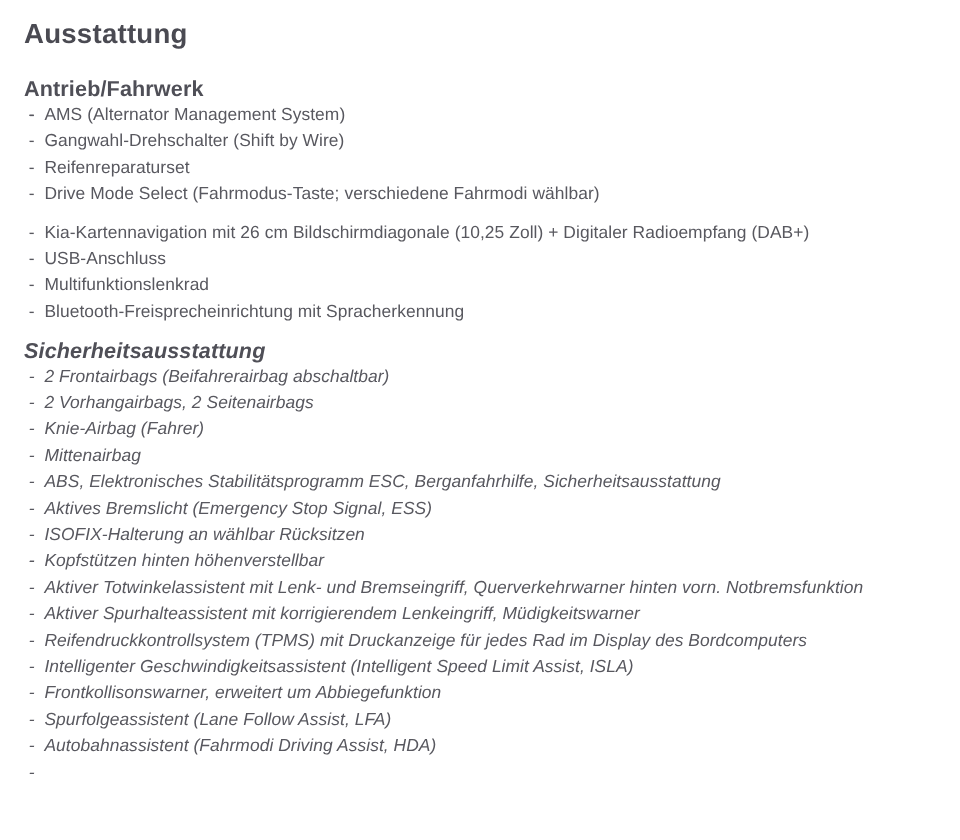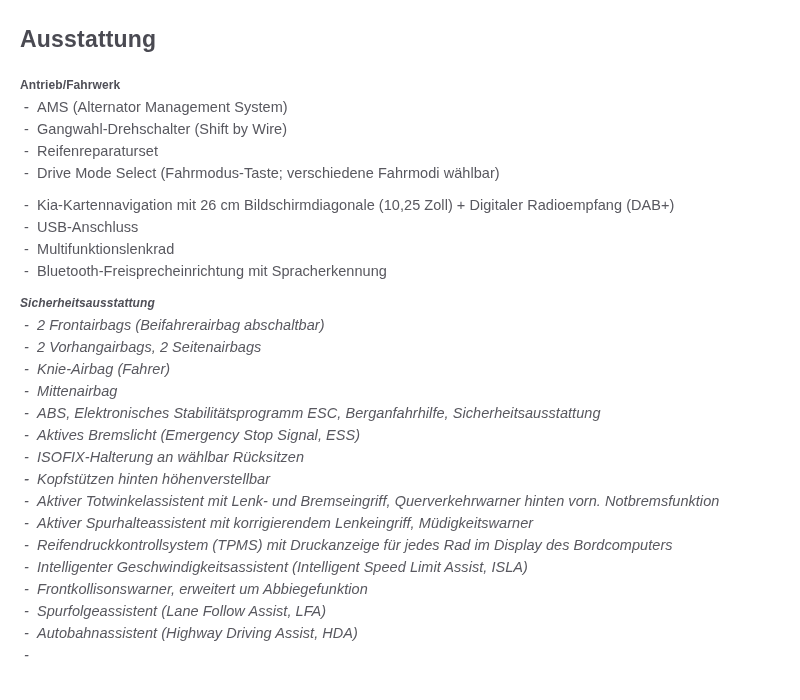--- a/index.html
+++ b/index.html
@@ -15,21 +15,21 @@
     font-family: "Liberation Sans", sans-serif;
     color: #56565e;
     -webkit-font-smoothing: antialiased;
   }
   .page {
     position: relative;
     width: 800px;
     height: 700px;
     background: #ffffff;
     box-sizing: border-box;
-    padding: 13px 10px;
+    padding: 2px 10px;
   }
   .doc-title {
     margin: 0;
     padding: 14px 0 0 10px;
     font-size: 23px;
     font-weight: bold;
     letter-spacing: 0.2px;
     color: #4a4a52;
     line-height: 1.1;
   }
@@ -38,21 +38,21 @@
     margin-top: 22px;
   }
   .section {
     margin-bottom: 10px;
   }
   .section:last-child {
     margin-bottom: 0;
     font-style: italic;
   }
   .section-heading {
-    font-size: 12px;
+    font-size: 18px;
     font-weight: bold;
     color: #4f4f57;
     line-height: 22px;
     letter-spacing: 0.1px;
     white-space: nowrap;
   }
   .item-list {
     list-style: none;
     margin: 0;
     padding: 0;
@@ -114,21 +114,21 @@
           <li class="item"><span class="item-dash">-</span><span class="item-text">Aktives Bremslicht (Emergency Stop Signal, ESS)</span></li>
           <li class="item"><span class="item-dash">-</span><span class="item-text">ISOFIX-Halterung an wählbar Rücksitzen</span></li>
           <li class="item"><span class="item-dash">-</span></li>
           <li class="item"><span class="item-dash">-</span><span class="item-text">Kopfstützen hinten höhenverstellbar</span></li>
           <li class="item"><span class="item-dash">-</span><span class="item-text">Aktiver Totwinkelassistent mit Lenk- und Bremseingriff, Querverkehrwarner hinten vorn. Notbremsfunktion</span></li>
           <li class="item"><span class="item-dash">-</span><span class="item-text">Aktiver Spurhalteassistent mit korrigierendem Lenkeingriff, Müdigkeitswarner</span></li>
           <li class="item"><span class="item-dash">-</span><span class="item-text">Reifendruckkontrollsystem (TPMS) mit Druckanzeige für jedes Rad im Display des Bordcomputers</span></li>
           <li class="item"><span class="item-dash">-</span><span class="item-text">Intelligenter Geschwindigkeitsassistent (Intelligent Speed Limit Assist, ISLA)</span></li>
           <li class="item"><span class="item-dash">-</span><span class="item-text">Frontkollisonswarner, erweitert um Abbiegefunktion</span></li>
           <li class="item"><span class="item-dash">-</span><span class="item-text">Spurfolgeassistent (Lane Follow Assist, LFA)</span></li>
-          <li class="item"><span class="item-dash">-</span><span class="item-text">Autobahnassistent (Highway Driving Assist, HDA)</span></li>
+          <li class="item"><span class="item-dash">-</span><span class="item-text">Autobahnassistent (Fahrmodi Driving Assist, HDA)</span></li>
           <li class="item">
             <span class="item-dash">-</span>
           </li>
         </ul>
       </section>
     </div>
 
 </div>
 
 </body></html>

